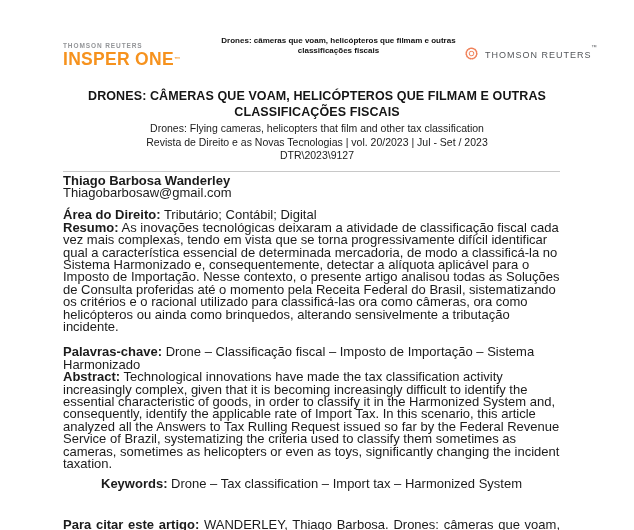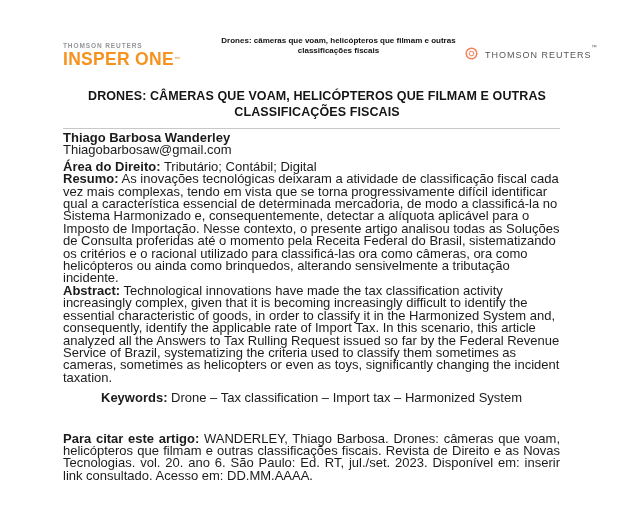--- a/index.html
+++ b/index.html
@@ -62,21 +62,21 @@
     margin:8px 74px 3px 63px;
   }
   
   .content {
     margin:0 74px 0 63px;
     font-size:13px; line-height:12.4px;
   }
   .para { margin:0; }
   .author-name { font-weight:bold; }
   .lbl { font-weight:bold; }
-  .area-para     { margin-top:4px; }
+  .area-para     { margin-top:10px; }
   .palavras-para { margin-top:13px; }
   .keywords-para { margin-top:8px;text-align:center; }
   .citation-para { margin-top:28px; text-align:justify; }
 </style>
 </head>
 <body>
 
 <div class="page">
 
   <div class="header">
@@ -95,34 +95,40 @@
           <circle cx="12" cy="12" r="8.4" fill="none" stroke="#F0825A" stroke-width="2.6" stroke-dasharray="1.3 2.1" stroke-linecap="round"></circle>
           <circle cx="12" cy="12" r="3.6" fill="none" stroke="#F0825A" stroke-width="1.8" stroke-dasharray="1 1.6" stroke-linecap="round"></circle>
         </svg>
       </span>
       <span><span class="tr-name">THOMSON REUTERS</span><span class="tr-tm">™</span></span>
     </div>
   </div>
 
   <h1 class="title">DRONES: CÂMERAS QUE VOAM, HELICÓPTEROS QUE FILMAM E OUTRAS CLASSIFICAÇÕES FISCAIS</h1>
 
+  <div class="subtitle">
+    <div>Drones: Flying cameras, helicopters that film and other tax classification</div>
+    <div>Revista de Direito e as Novas Tecnologias | vol. 20/2023 | Jul - Set / 2023</div>
+    <div>DTR\2023\9127</div>
+  </div>
 
   <hr class="rule">
 
   <div class="content">
 
     <div>
       <div class="author-name">Thiago Barbosa Wanderley</div>
       <div class="author-email">Thiagobarbosaw@gmail.com</div>
     </div>
 
     <p class="para area-para"><b class="lbl">Área do Direito:</b><span> Tributário; Contábil; Digital</span></p>
 
     <p class="para resumo-para"><b class="lbl">Resumo:</b><span> As inovações tecnológicas deixaram a atividade de classificação fiscal cada vez mais complexas, tendo em vista que se torna progressivamente difícil identificar qual a característica essencial de determinada mercadoria, de modo a classificá-la no Sistema Harmonizado e, consequentemente, detectar a alíquota aplicável para o Imposto de Importação. Nesse contexto, o presente artigo analisou todas as Soluções de Consulta proferidas até o momento pela Receita Federal do Brasil, sistematizando os critérios e o racional utilizado para classificá-las ora como câmeras, ora como helicópteros ou ainda como brinquedos, alterando sensivelmente a tributação incidente.</span></p>
 
+    <p class="para palavras-para"><b class="lbl">Palavras-chave:</b><span> Drone – Classificação fiscal – Imposto de Importação – Sistema Harmonizado</span></p>
 
     <p class="para abstract-para"><b class="lbl">Abstract:</b><span> Technological innovations have made the tax classification activity increasingly complex, given that it is becoming increasingly difficult to identify the essential characteristic of goods, in order to classify it in the Harmonized System and, consequently, identify the applicable rate of Import Tax. In this scenario, this article analyzed all the Answers to Tax Rulling Request issued so far by the Federal Revenue Service of Brazil, systematizing the criteria used to classify them sometimes as cameras, sometimes as helicopters or even as toys, significantly changing the incident taxation.</span></p>
 
     <p class="para keywords-para"><b class="lbl">Keywords:</b><span> Drone – Tax classification – Import tax – Harmonized System</span></p>
 
     <p class="para citation-para"><b class="lbl">Para citar este artigo:</b><span> WANDERLEY, Thiago Barbosa. Drones: câmeras que voam, helicópteros que filmam e outras classificações fiscais. Revista de Direito e as Novas Tecnologias. vol. 20. ano 6. São Paulo: Ed. RT, jul./set. 2023. Disponível em: inserir link consultado. Acesso em: DD.MM.AAAA.</span></p>
 
   </div>
 </div>
 

